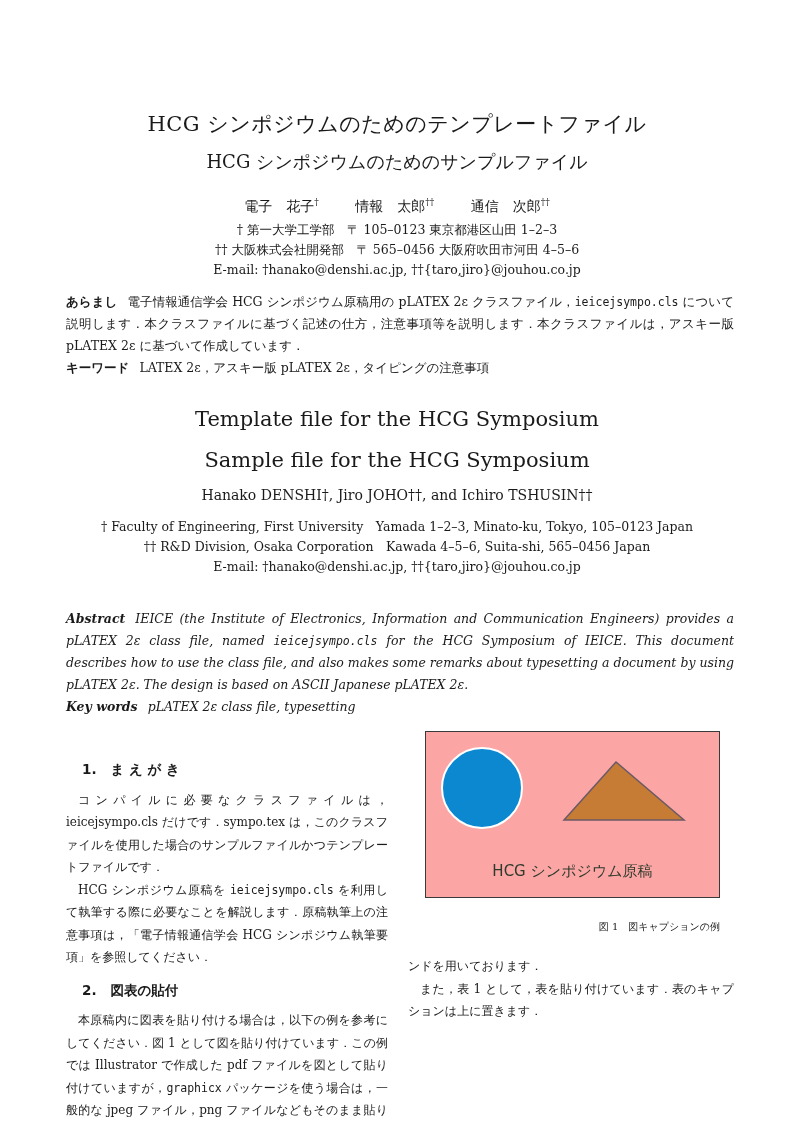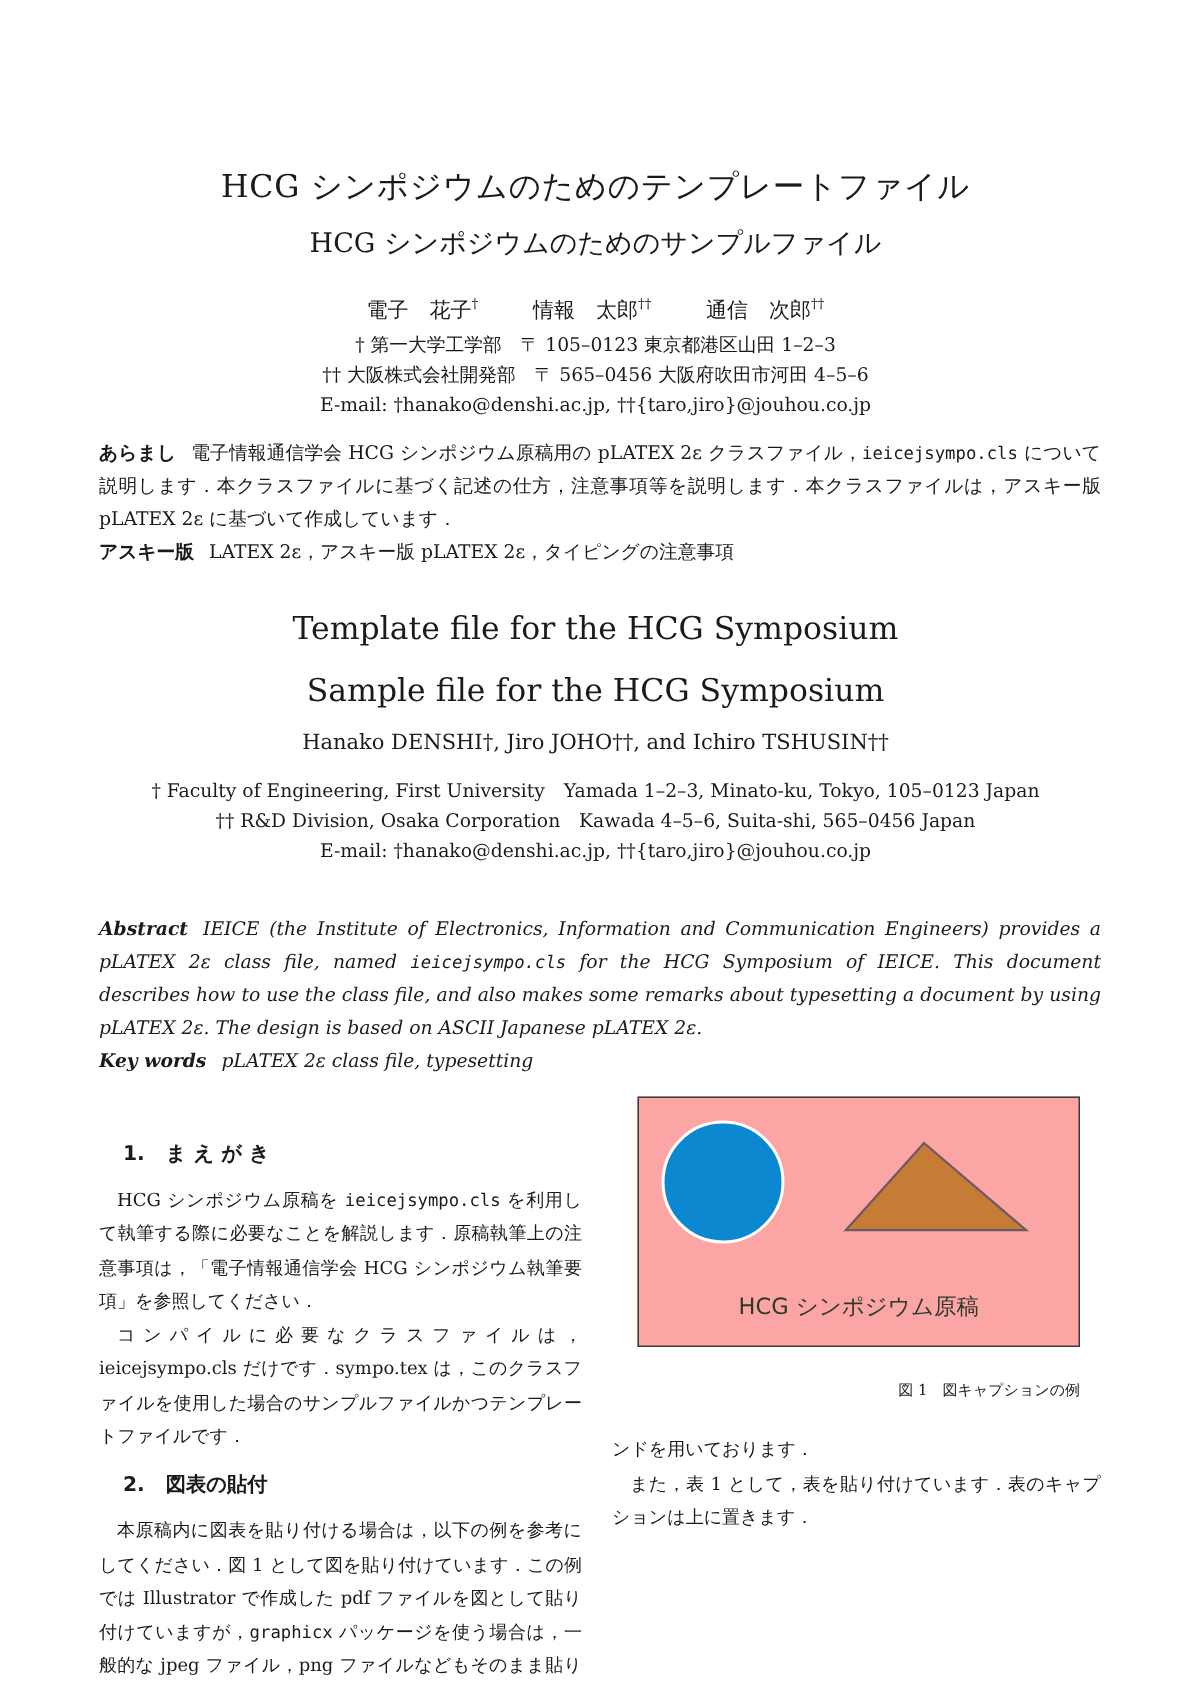--- a/index.html
+++ b/index.html
@@ -48,21 +48,21 @@
   <div>† 第一大学工学部　〒 105–0123 東京都港区山田 1–2–3</div>
   <div>†† 大阪株式会社開発部　〒 565–0456 大阪府吹田市河田 4–5–6</div>
   <div>E-mail: †hanako@denshi.ac.jp, ††{taro,jiro}@jouhou.co.jp</div>
 </div>
 
 <div class="abs abstract-block abs-ja">
   <div>
     <span class="label-ja">あらまし</span><span>電子情報通信学会 HCG シンポジウム原稿用の pLATEX 2ε クラスファイル，</span><span class="mono">ieicejsympo.cls</span><span> について説明します．本クラスファイルに基づく記述の仕方，注意事項等を説明します．本クラスファイルは，アスキー版 pLATEX 2ε に基づいて作成しています．</span>
   </div>
   <div>
-    <span class="label-ja">アスキー版</span><span>LATEX 2ε，アスキー版 pLATEX 2ε，タイピングの注意事項</span>
+    <span class="label-ja">キーワード</span><span>LATEX 2ε，アスキー版 pLATEX 2ε，タイピングの注意事項</span>
   </div>
 </div>
 
 <div class="abs center title-en">Template file for the HCG Symposium</div>
 <div class="abs center subtitle-en">Sample file for the HCG Symposium</div>
 <div class="abs center authors-en">Hanako DENSHI†, Jiro JOHO††, and Ichiro TSHUSIN††</div>
 <div class="abs center aff aff-en">
   <div>† Faculty of Engineering, First University　Yamada 1–2–3, Minato-ku, Tokyo, 105–0123 Japan</div>
   <div>†† R&amp;D Division, Osaka Corporation　Kawada 4–5–6, Suita-shi, 565–0456 Japan</div>
   <div>E-mail: †hanako@denshi.ac.jp, ††{taro,jiro}@jouhou.co.jp</div>
@@ -74,22 +74,22 @@
   </div>
   <div>
     <span class="label-en">Key words</span><span>pLATEX 2ε class file, typesetting</span>
   </div>
 </div>
 
 <div class="abs col col-left" style="top:722px;">
   <div class="section-h" style="margin-left:16px;margin-bottom:8px;margin-top:36px;">
     <span class="num">1.</span><span>ま え が き</span>
   </div>
+  <p class="indent">コンパイルに必要なクラスファイルは，ieicejsympo.cls だけです．sympo.tex は，このクラスファイルを使用した場合のサンプルファイルかつテンプレートファイルです．</p>
   <p class="indent"><span>HCG シンポジウム原稿を </span><span class="mono">ieicejsympo.cls</span><span> を利用して執筆する際に必要なことを解説します．原稿執筆上の注意事項は，「電子情報通信学会 HCG シンポジウム執筆要項」を参照してください．</span></p>
-  <p class="indent">コンパイルに必要なクラスファイルは，ieicejsympo.cls だけです．sympo.tex は，このクラスファイルを使用した場合のサンプルファイルかつテンプレートファイルです．</p>
   <div class="section-h" style="margin-left:16px;margin-top:10px;margin-bottom:8px;">
     <span class="num">2.</span><span>図表の貼付</span>
   </div>
   <p class="indent"><span>本原稿内に図表を貼り付ける場合は，以下の例を参考にしてください．図 1 として図を貼り付けています．この例では Illustrator で作成した pdf ファイルを図として貼り付けていますが，</span><span class="mono">graphicx</span><span> パッケージを使う場合は，一般的な jpeg ファイル，png ファイルなどもそのまま貼り付けられます．なお，このサンプルファイルは pdf ファイルの作成に </span><span class="mono">dvipdfmx</span><span> コマ</span></p>
 </div>
 
 <div class="abs figure">
   <svg width="292" height="164" style="position:absolute;left:0;top:0;">
     <circle cx="56" cy="56" r="40" fill="#0b88cf" stroke="#ffffff" stroke-width="2"></circle>
     <polygon points="138,76 186,26 258,87" fill="none"></polygon>

